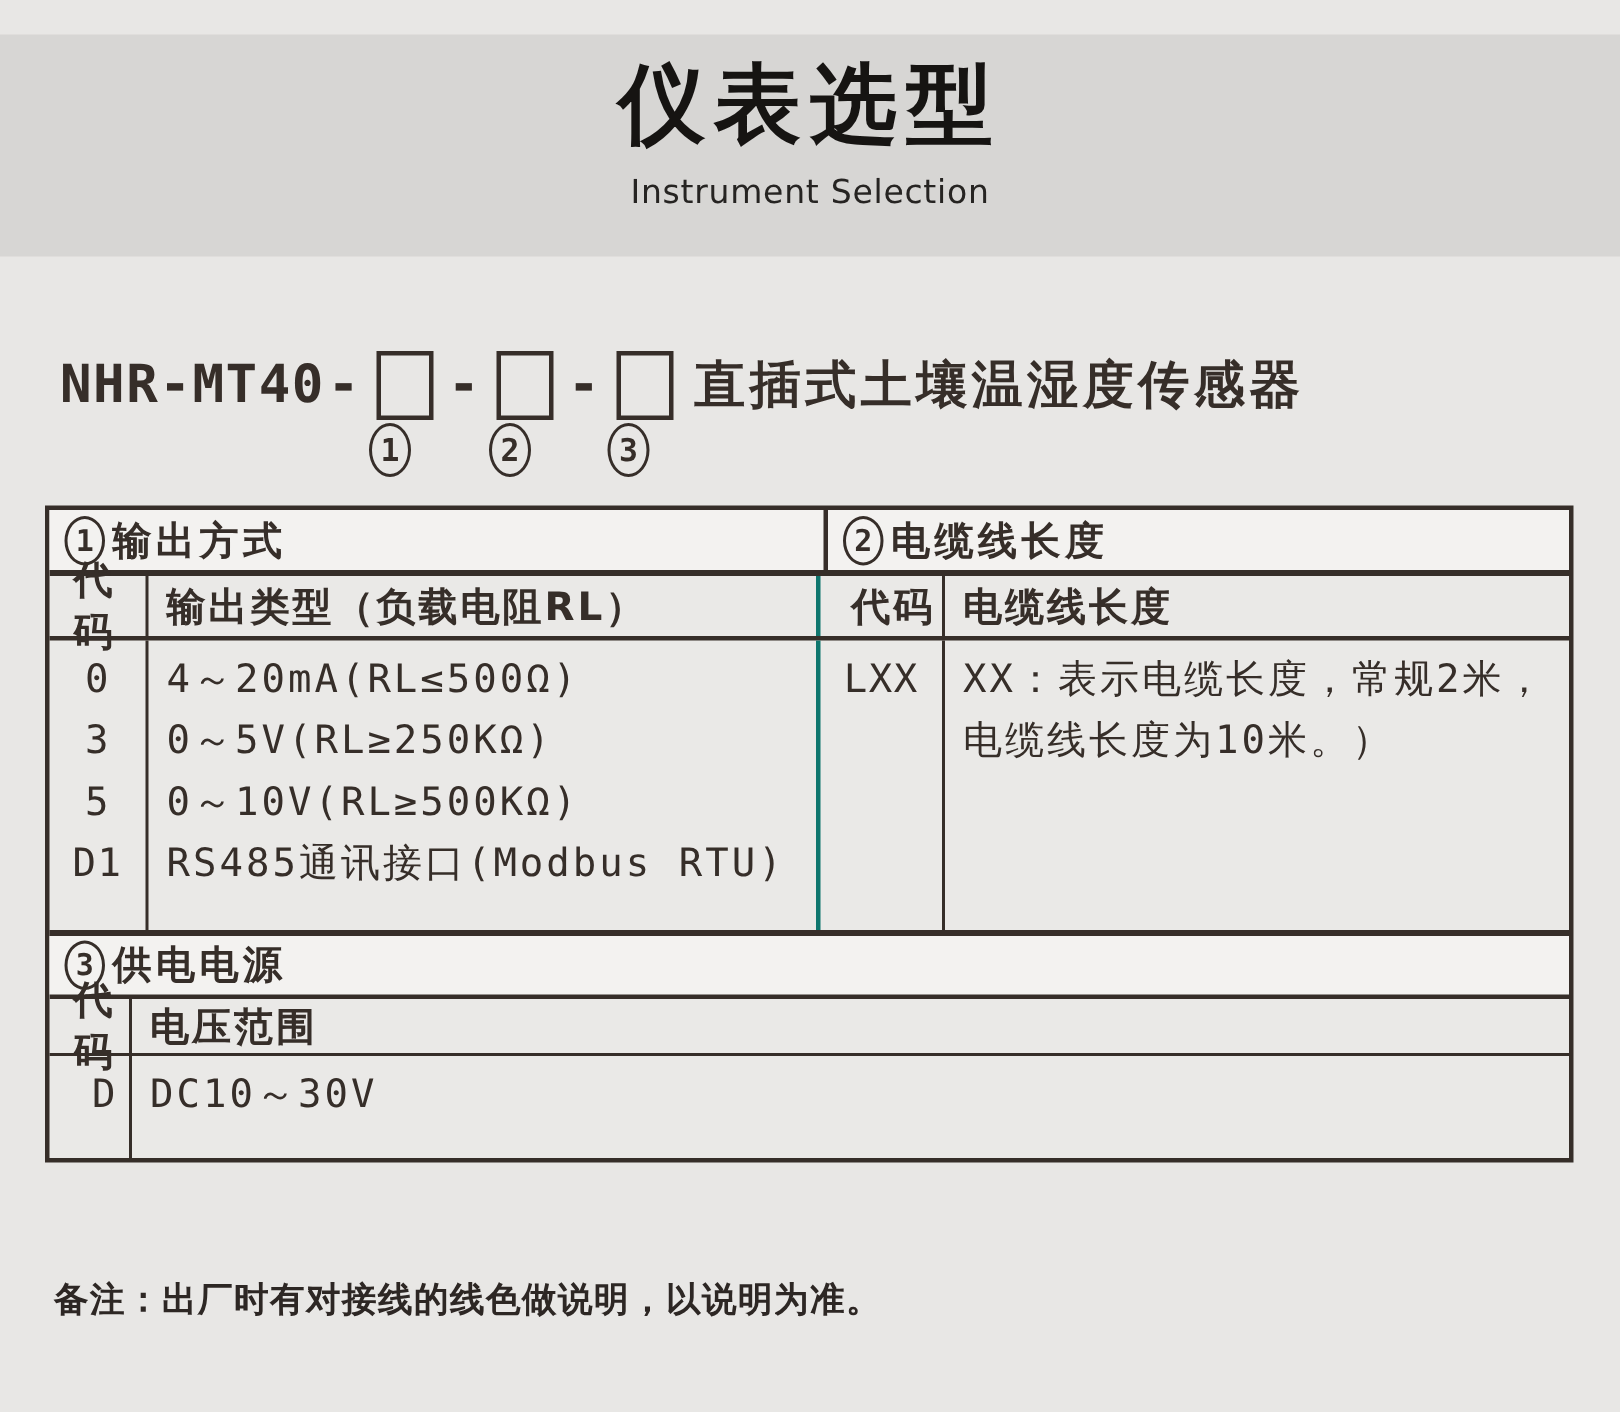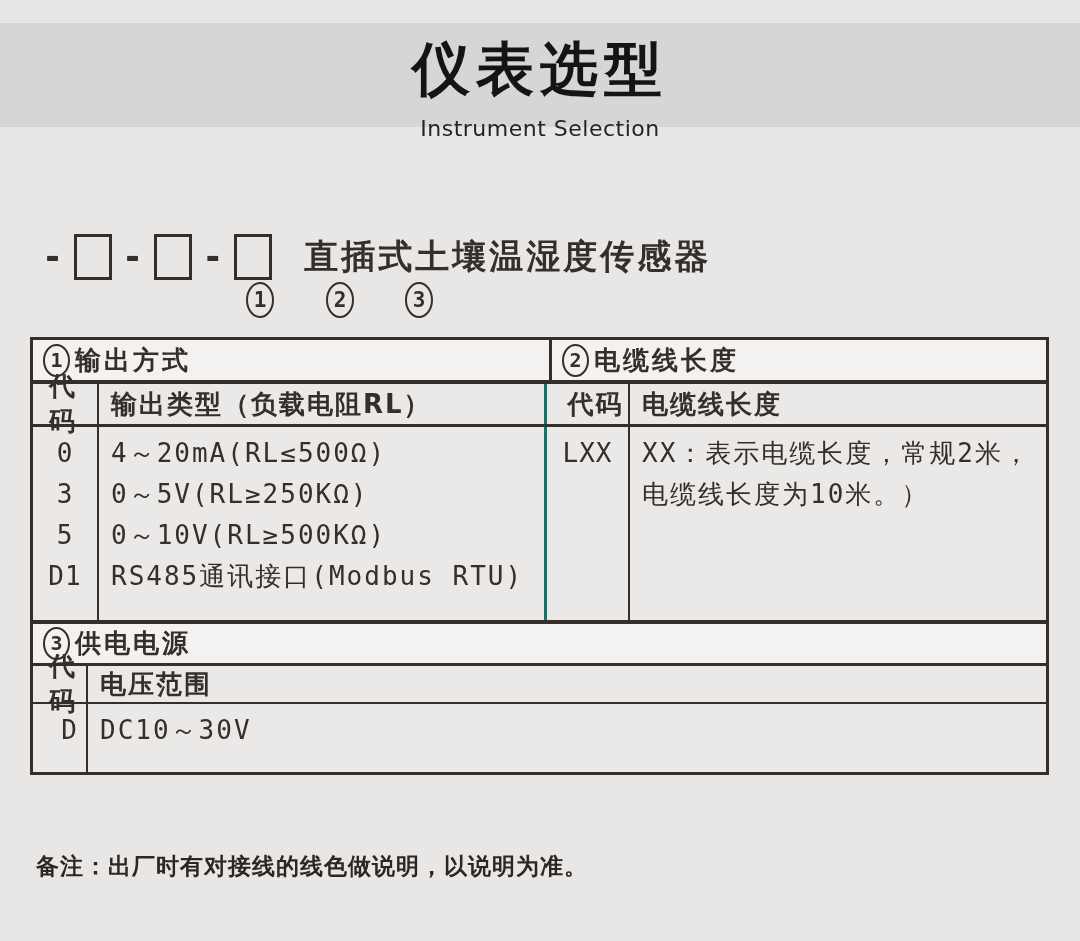--- a/index.html
+++ b/index.html
@@ -10,21 +10,21 @@
     background: #e8e7e5;
     overflow: hidden;
     font-family: "DejaVu Sans", "Liberation Sans", sans-serif;
     color: #362e29;
     position: relative;
   }
   .page { position: absolute; inset: 0; width: 1080px; height: 941px; }
 
   
   .band {
-    position: absolute; left: 0; top: 23px; width: 1080px; height: 104px;
+    position: absolute; left: 0; top: 23px; width: 1080px; height: 148px;
     background: #d7d6d4; text-align: center; box-sizing: border-box;
     padding-top: 16px;
   }
   .band-title {
     font-size: 58px; font-weight: 900; color: #161412;
     letter-spacing: 6px; line-height: 1.05;
   }
   .band-subtitle {
     font-size: 22px; font-weight: 400; color: #262422;
     letter-spacing: 0.5px; margin-top: 16px;
@@ -38,21 +38,21 @@
   .model-prefix, .model-dash {
     font-family: "DejaVu Sans Mono", "Liberation Mono", monospace;
     font-size: 35px; font-weight: 700; letter-spacing: 1px;
   }
   .model-dash { margin: 0 2px; }
   .model-box {
     width: 38px; height: 46px; box-sizing: border-box;
     border: 3px solid #362e29; margin: 0 8px; background: transparent;
   }
   .model-name {
-    font-size: 34px; font-weight: 600; letter-spacing: 3px; margin-left: 24px;
+    font-size: 34px; font-weight: 600; letter-spacing: 3px; margin-left: 6px;
   }
   .marker {
     position: absolute; top: 282px; width: 28px; height: 36px;
     box-sizing: border-box; border: 2.5px solid #362e29; border-radius: 50%;
     font-family: "DejaVu Sans Mono", "Liberation Mono", monospace;
     font-size: 21px; font-weight: 700; text-align: center; line-height: 32px;
   }
   .marker.m1 { left: 246px; }
   .marker.m2 { left: 326px; }
   .marker.m3 { left: 405px; }
@@ -128,20 +128,21 @@
 <body>
 
 <div class="page">
 
   <div class="band">
     <div class="band-title">仪表选型</div>
     <div class="band-subtitle">Instrument Selection</div>
   </div>
 
   <div class="model">
+    <span class="model-prefix">NHR-MT40</span>
     <span class="model-dash">-</span>
     <span class="model-box"></span>
     <span class="model-dash">-</span>
     <span class="model-box"></span>
     <span class="model-dash">-</span>
     <span class="model-box"></span>
     <span class="model-name">直插式土壤温湿度传感器</span>
   </div>
   <span class="marker m1">1</span>
   <span class="marker m2">2</span>

